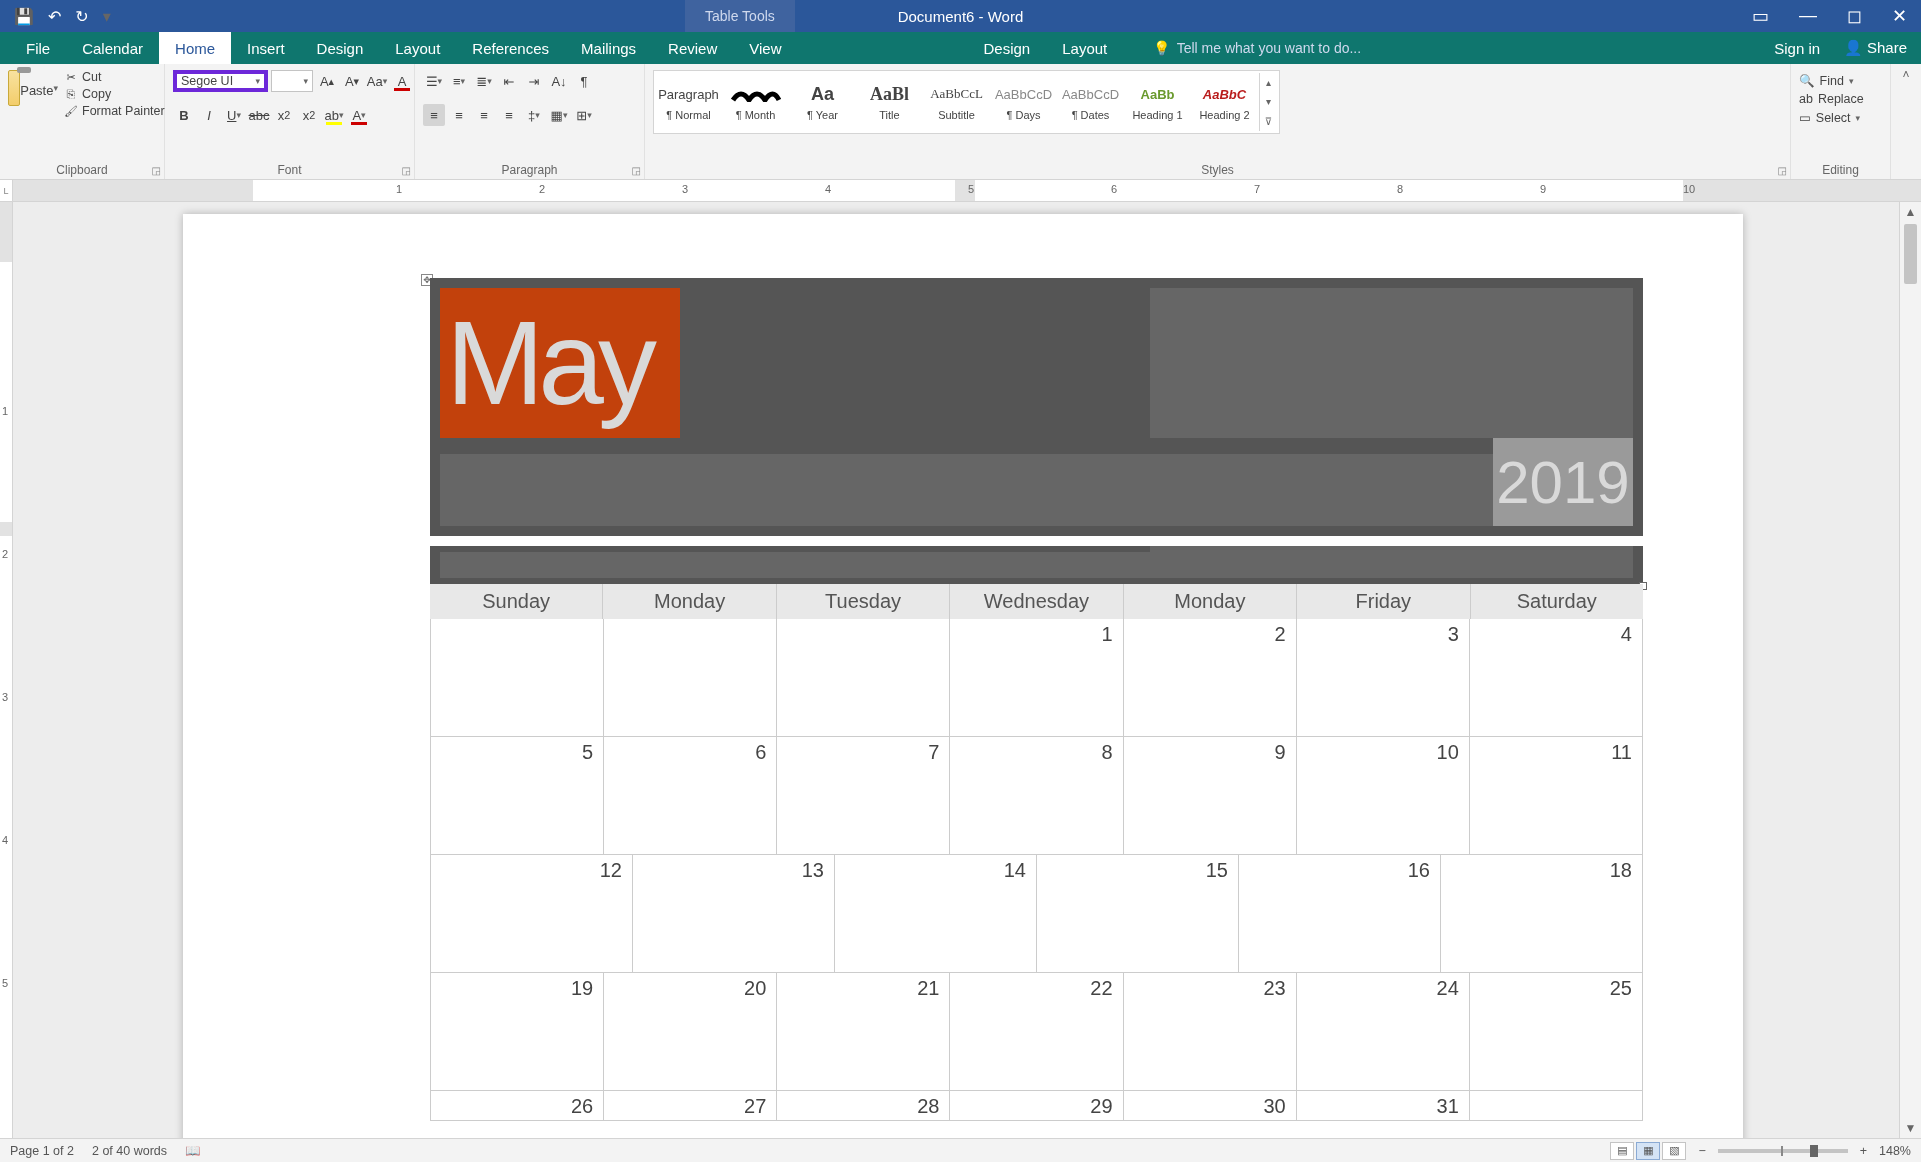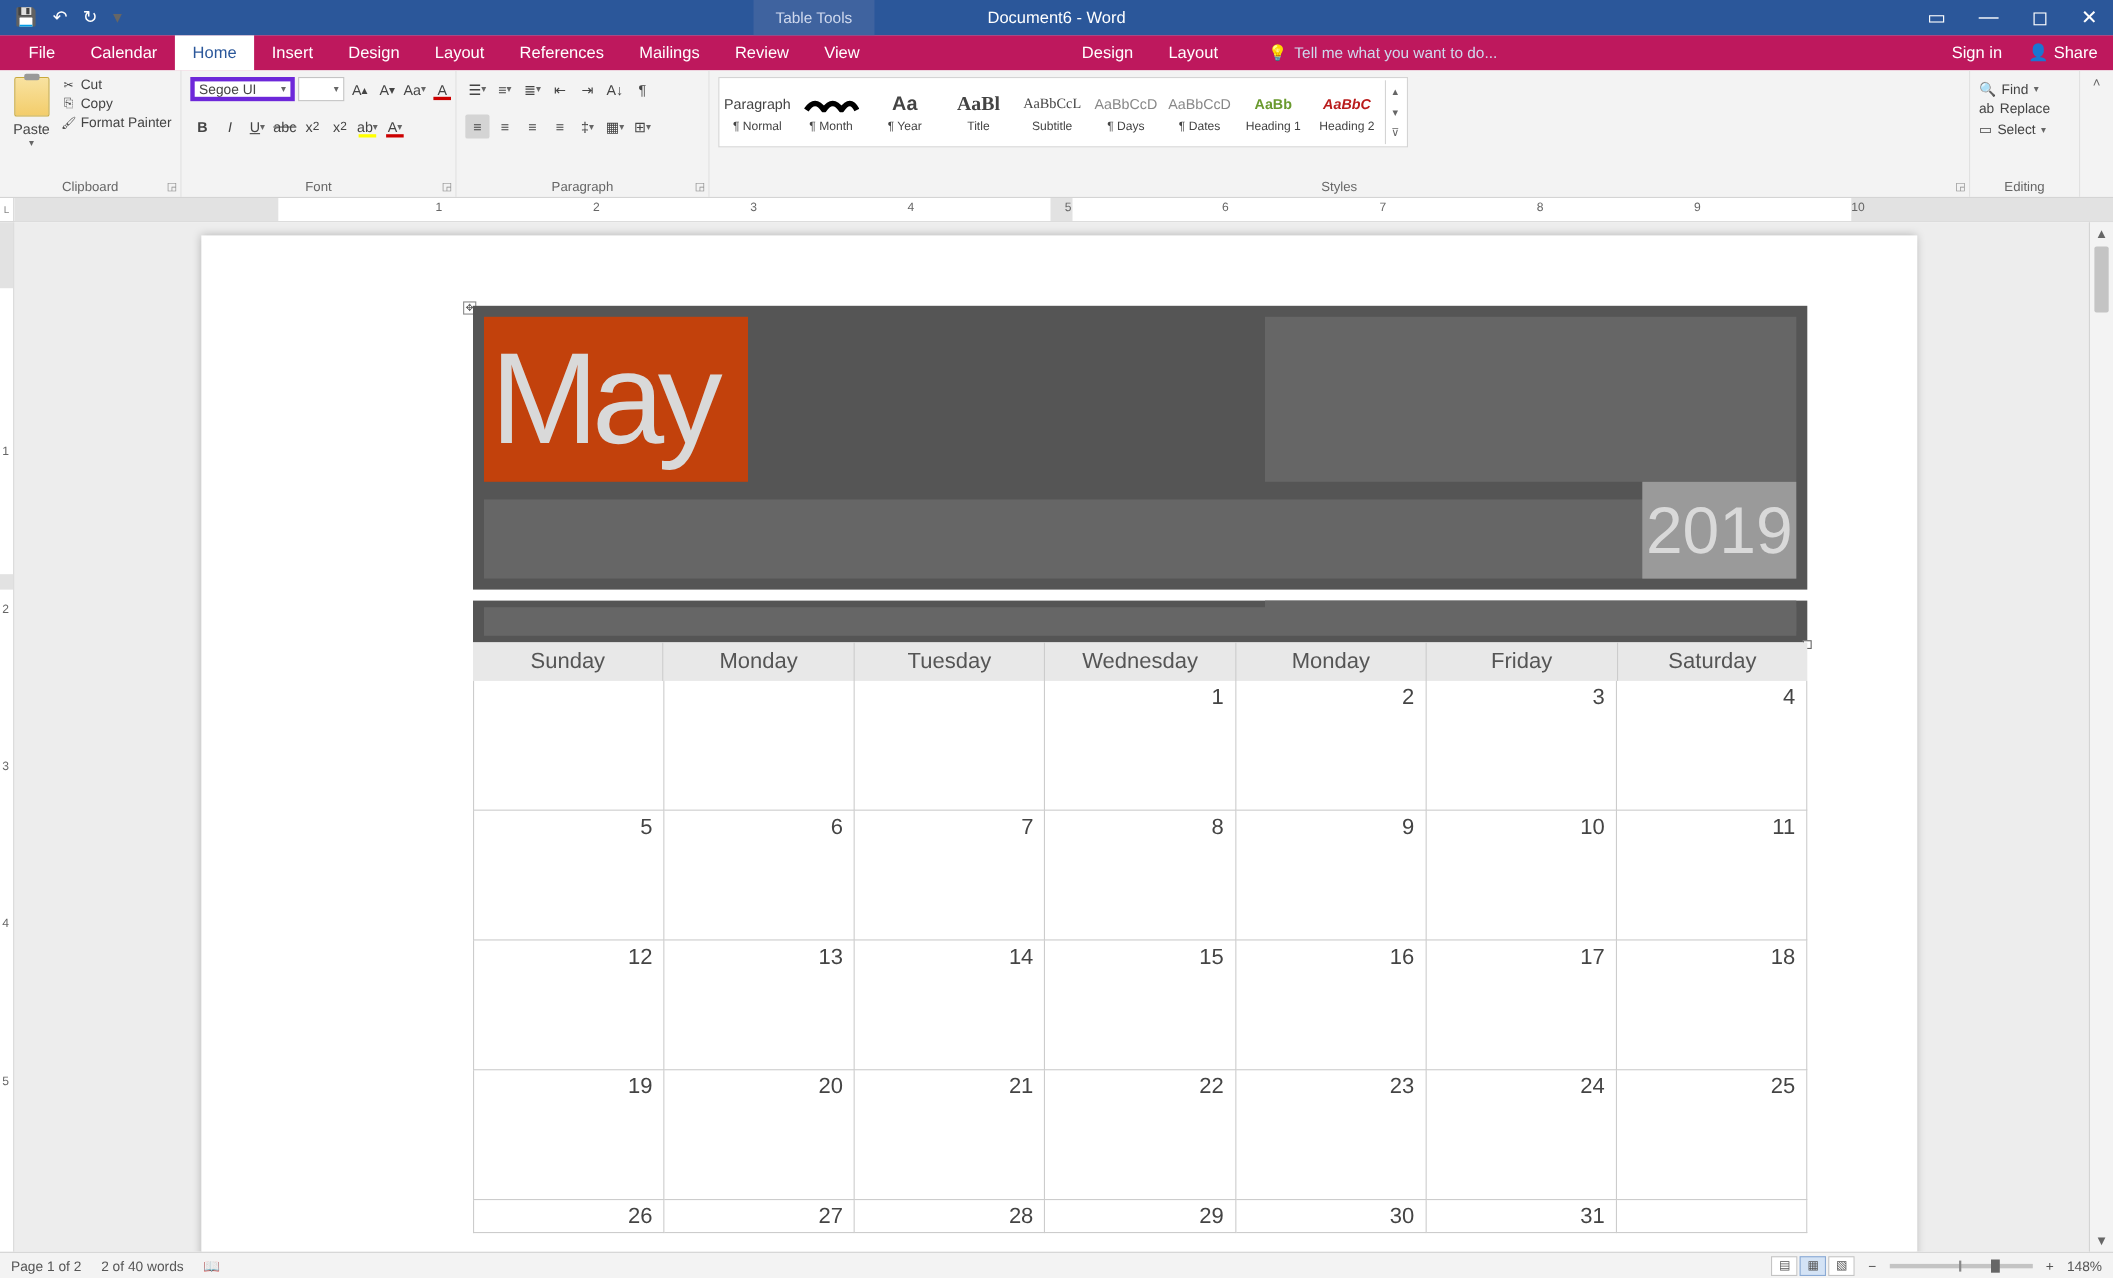--- a/index.html
+++ b/index.html
@@ -8,36 +8,36 @@
 
 .titlebar { background: #2b579a; height: 32px; display: flex; align-items: center; color: #fff; font-size: 15px; position: relative; }
 .titlebar .qat { display: flex; align-items: center; gap: 14px; padding-left: 14px; }
 .titlebar .qat span { cursor: pointer; font-size: 16px; }
 .titlebar .table-tools { position: absolute; left: 685px; font-size: 14px; color: #cfd9ee; background:#3f639f; padding: 8px 20px 8px 20px;}
 .titlebar .doc-title { position: absolute; left: 50%; transform: translateX(-50%); }
 .titlebar .win-controls { margin-left: auto; display: flex; gap: 30px; padding-right: 14px; font-size: 18px; }
 .titlebar .win-controls span { cursor: pointer; }
 
 
-.ribbon-tabs { background: #be185d; height: 32px; display: flex; align-items: stretch; padding-left: 10px; font-size: 15px; color: #fff; }
+.ribbon-tabs { background: #0f766e; height: 32px; display: flex; align-items: stretch; padding-left: 10px; font-size: 15px; color: #fff; }
 .ribbon-tabs .tab { padding: 0 16px; display: flex; align-items: center; cursor: pointer; }
 .ribbon-tabs .tab.active { background: #fff; color: #2b579a; }
 .ribbon-tabs .context-tabs { margin-left: 170px; display: flex; }
 .ribbon-tabs .tellme { margin-left: 30px; color: #cfd9ee; display: flex; align-items: center; gap: 6px; font-size: 14px; }
 .ribbon-tabs .right { margin-left: auto; display: flex; align-items: center; gap: 24px; padding-right: 14px; }
 
 
 .ribbon { background: #f3f3f3; border-bottom: 1px solid #d4d4d4; height: 116px; display: flex; font-size: 13px; color: #444; }
 .group { border-right: 1px solid #e1e1e1; display: flex; flex-direction: column; }
 .group-title { text-align: center; font-size: 12px; color: #666; padding: 4px 0 2px; position: relative; }
 .group-title .launcher { position:absolute; right:3px; bottom:3px; font-size:10px; color:#888; cursor:pointer;}
 .group-body { flex: 1; display: flex; align-items: flex-start; padding: 6px 8px 0; gap: 6px; }
 
 
-.paste-btn { display:flex; flex-direction:column; align-items:center; width:50px; cursor:pointer;}
+.paste-btn { display:flex; flex-direction:row; align-items:center; width:50px; cursor:pointer;}
 .paste-btn .icon{width:32px;height:36px;background:linear-gradient(#f8e2a0,#f3cd6b);border:1px solid #c9a93a;border-radius:2px;position:relative;}
 .paste-btn .icon::before{content:"";position:absolute;top:-4px;left:8px;width:14px;height:6px;background:#999;border-radius:2px;}
 .paste-btn .label{margin-top:4px;}
 .clip-col{display:flex;flex-direction:column;gap:3px;font-size:12.5px;}
 .clip-col .item{display:flex;align-items:center;gap:4px;cursor:pointer;white-space:nowrap;}
 .icon-sm{width:14px;height:14px;display:inline-flex;align-items:center;justify-content:center;font-size:11px;}
 
 
 .font-row1{display:flex;gap:3px;align-items:center;}
 .font-name{width:95px;height:22px;border:4px solid #6d28d9;background:#fff;font-size:12.5px;padding:0 4px;display:flex;align-items:center;justify-content:space-between;}
@@ -450,23 +450,20 @@
               <div class="cal-cell">
                 <div class="num">14</div>
               </div>
               <div class="cal-cell">
                 <div class="num">15</div>
               </div>
               <div class="cal-cell">
                 <div class="num">16</div>
               </div>
               <div class="cal-cell">
-                <div class="num">17</div>
-              </div>
-              <div class="cal-cell">
                 <div class="num">18</div>
               </div>
             </div>
             <div class="cal-row">
               <div class="cal-cell">
                 <div class="num">19</div>
               </div>
               <div class="cal-cell">
                 <div class="num">20</div>
               </div>

